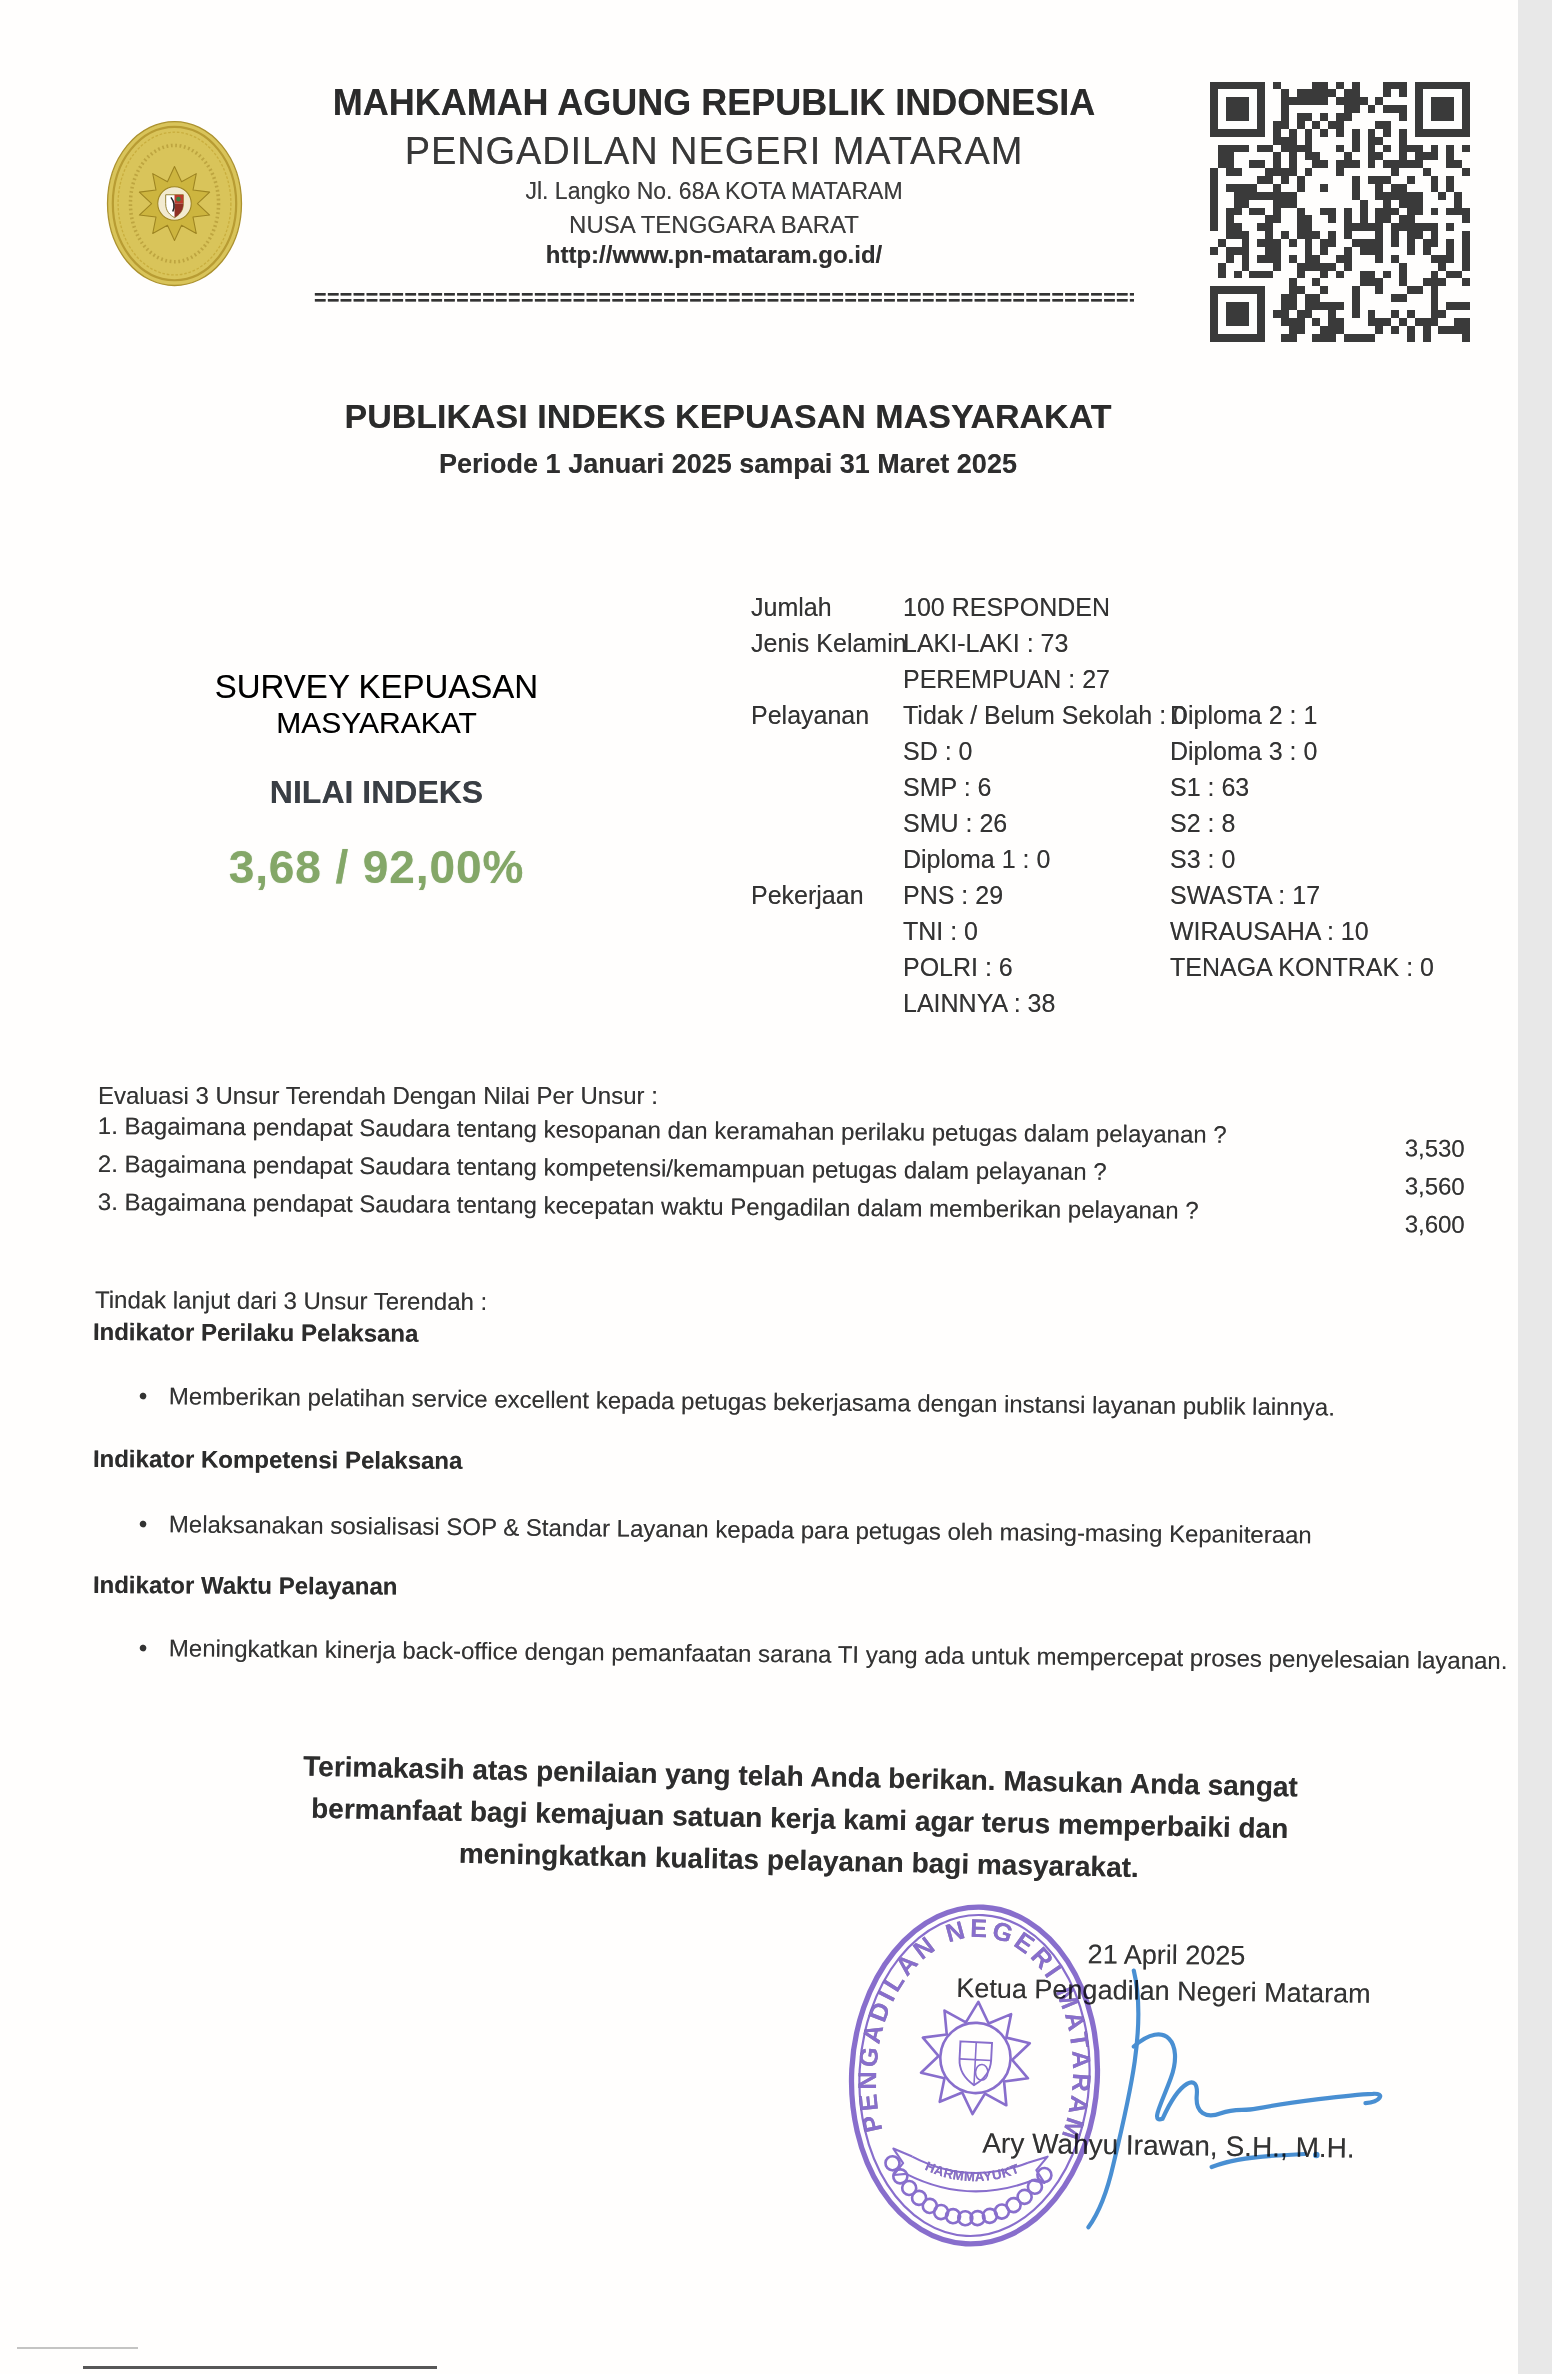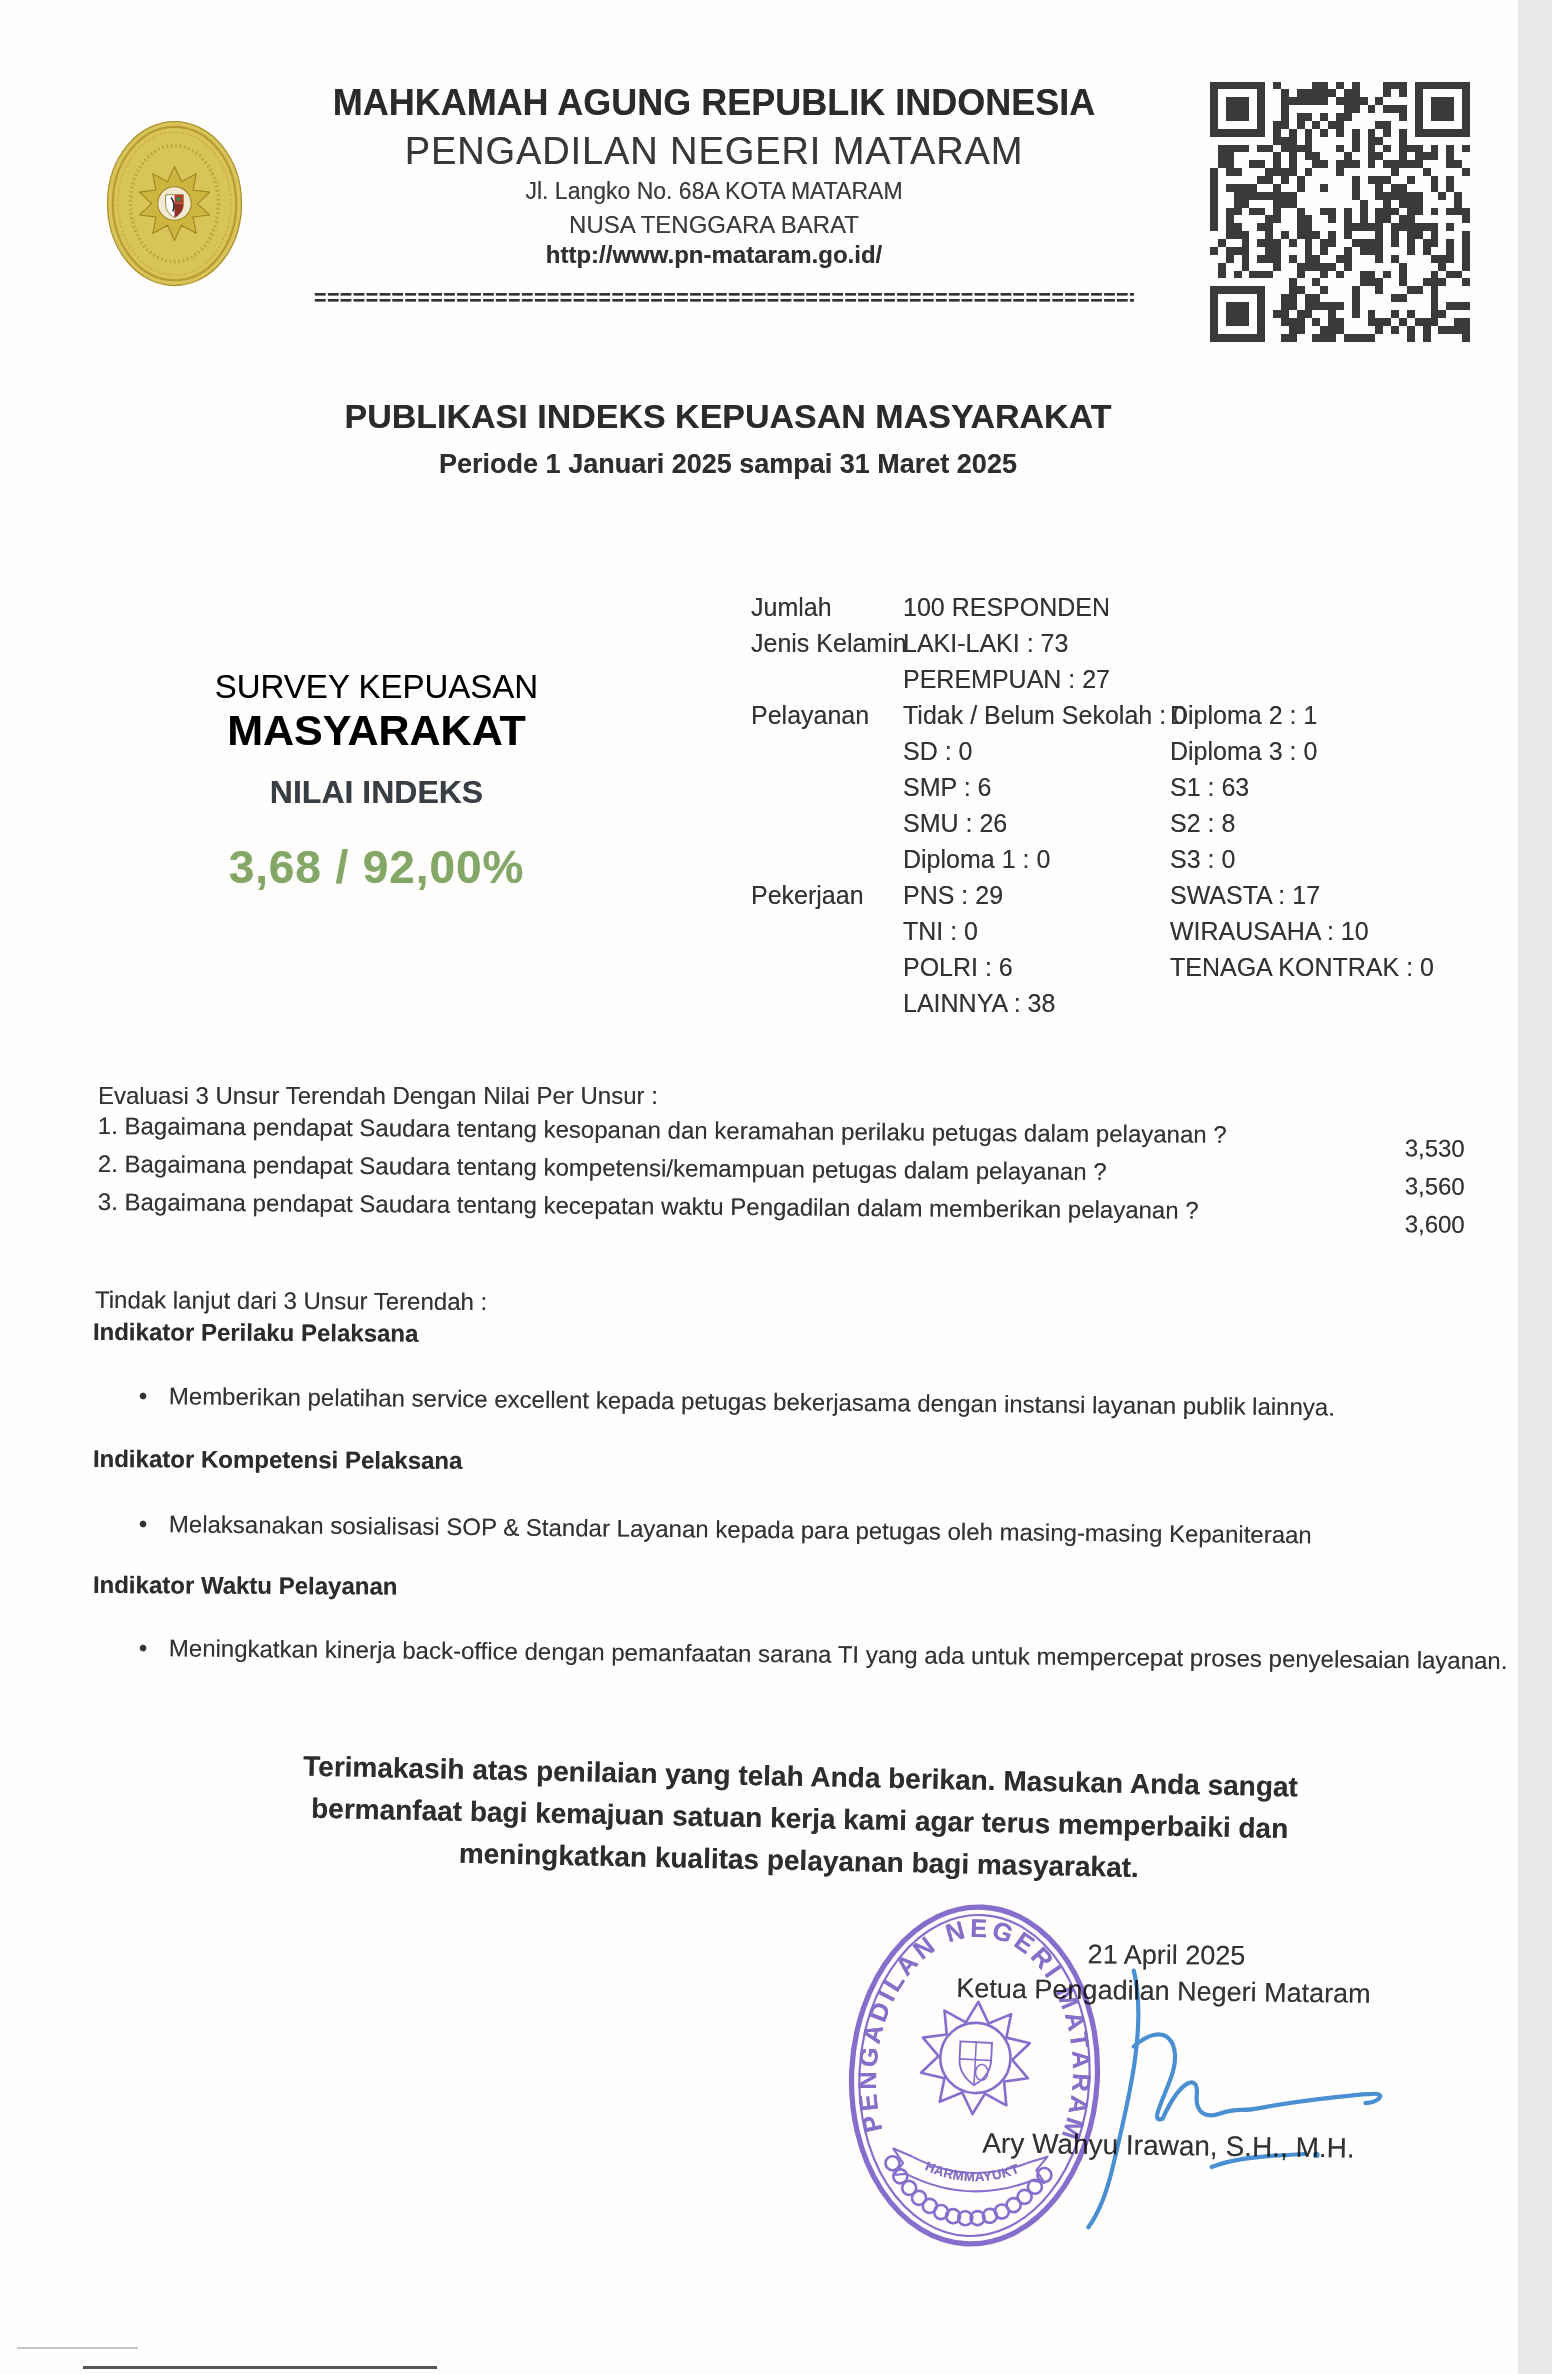--- a/index.html
+++ b/index.html
@@ -20,21 +20,21 @@
     white-space:nowrap;overflow:hidden;color:#333;}
   
   .seal{left:104px;top:117px;width:141px;height:174px;}
   .qr{left:1210px;top:80px;width:260px;height:263px;}
   
   .doc-title{left:0;top:397px;width:1456px;text-align:center;font-size:34px;font-weight:bold;color:#2b2b2b;}
   .doc-period{left:0;top:449px;width:1456px;text-align:center;font-size:27px;font-weight:bold;color:#2e2e2e;}
   
   .survey{left:167px;top:0;width:419px;text-align:center;color:#000000;}
   .sv1{top:668px;font-size:33px;}
-  .sv2{top:706px;font-size:43px;font-weight:bold;}
+  .sv2{top:706px;font-size:30px;}
   .sv-label{top:774px;font-size:32px;font-weight:bold;color:#393e44;}
   .sv-value{top:822px;font-size:46px;font-weight:bold;letter-spacing:0.9px;color:#84a768;text-shadow:0 0 0.9px rgba(120,160,95,.6);margin-top:18px;}
   
   .stats{left:751px;top:553px;display:grid;grid-template-columns:152px 267px auto;grid-auto-rows:36px;
     font-size:25px;color:#333;white-space:nowrap;margin-top:40px;}
   .stats span{display:block;}
   
   .eval-head{left:98px;top:1082px;font-size:24px;color:#333;}
   .eval-row{left:98px;width:1367px;font-size:24px;color:#333;white-space:nowrap;transform:rotate(.45deg);transform-origin:left top;}
   .eval-row .score{position:absolute;right:0;top:12px;width:74px;text-align:right;}

